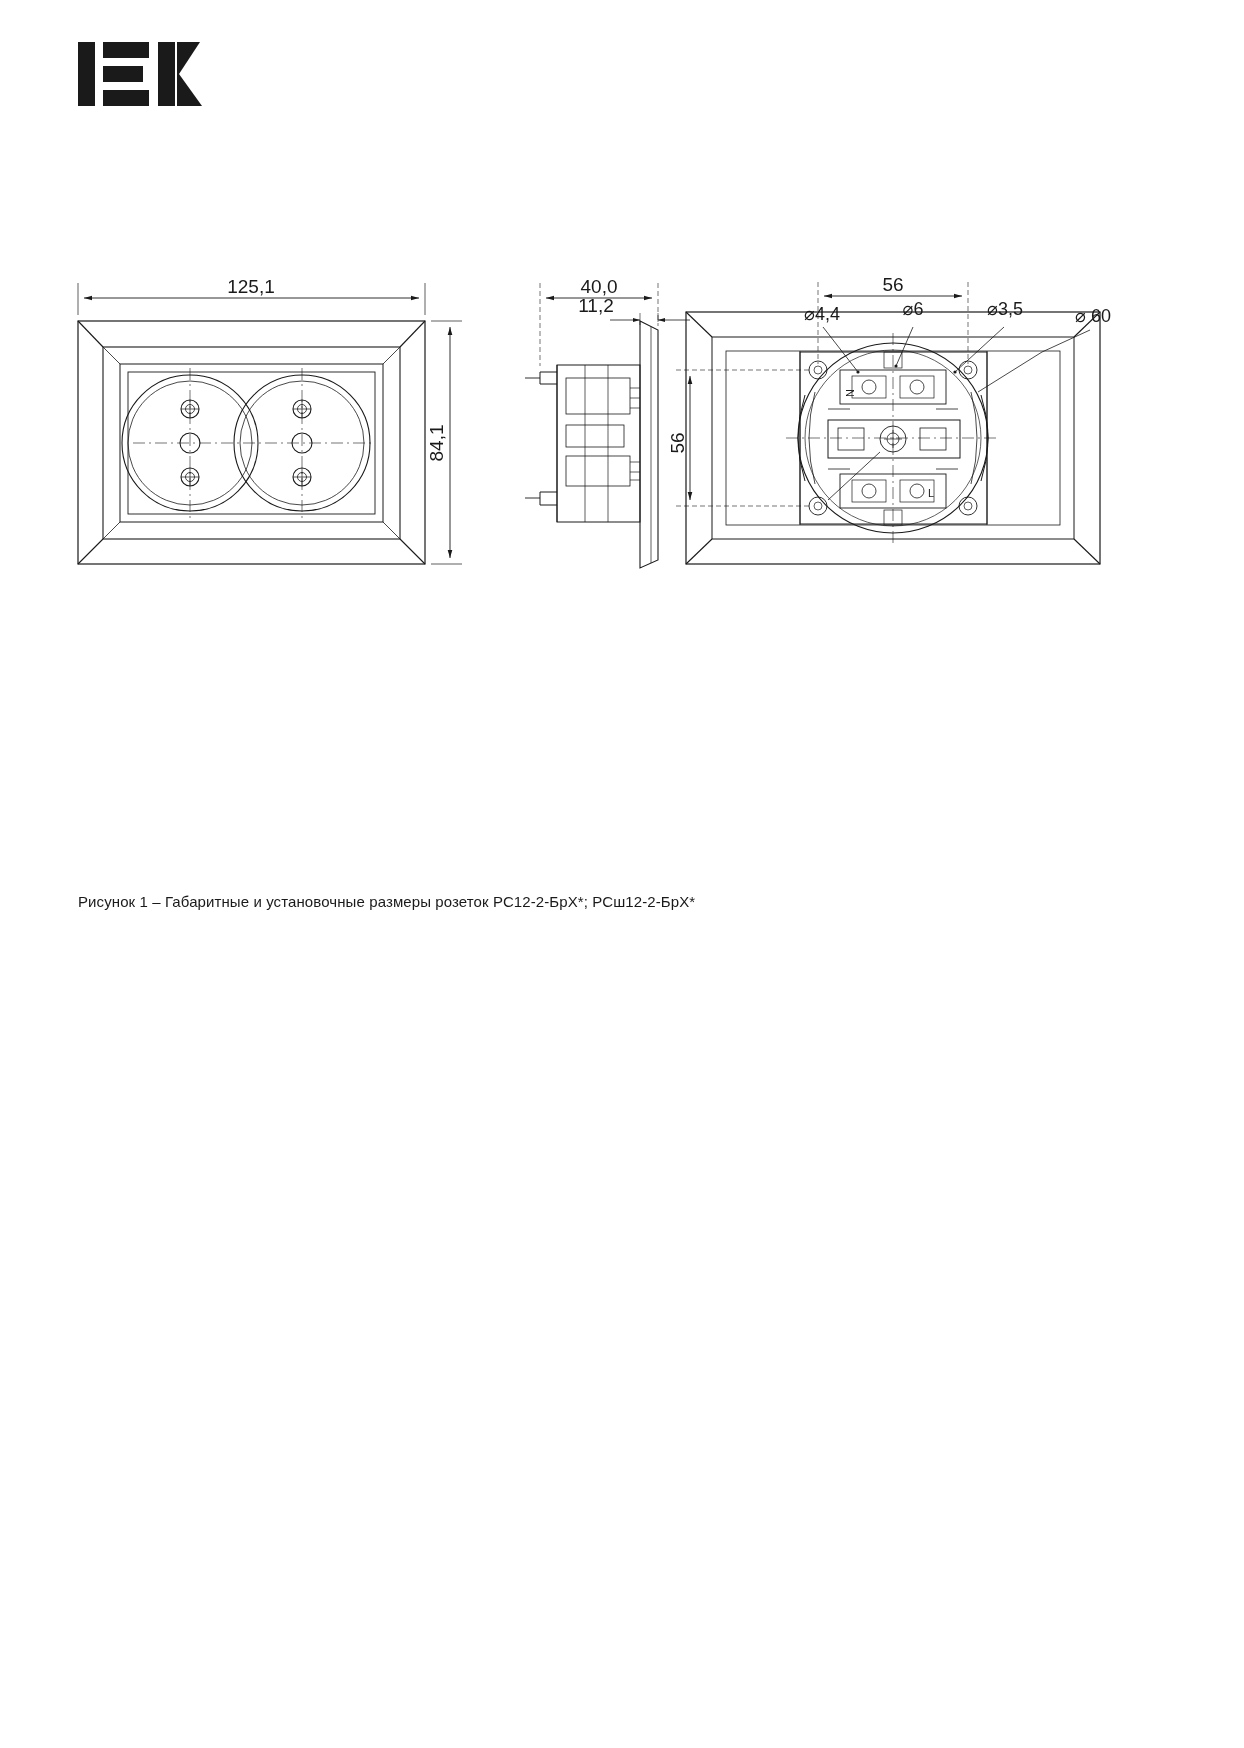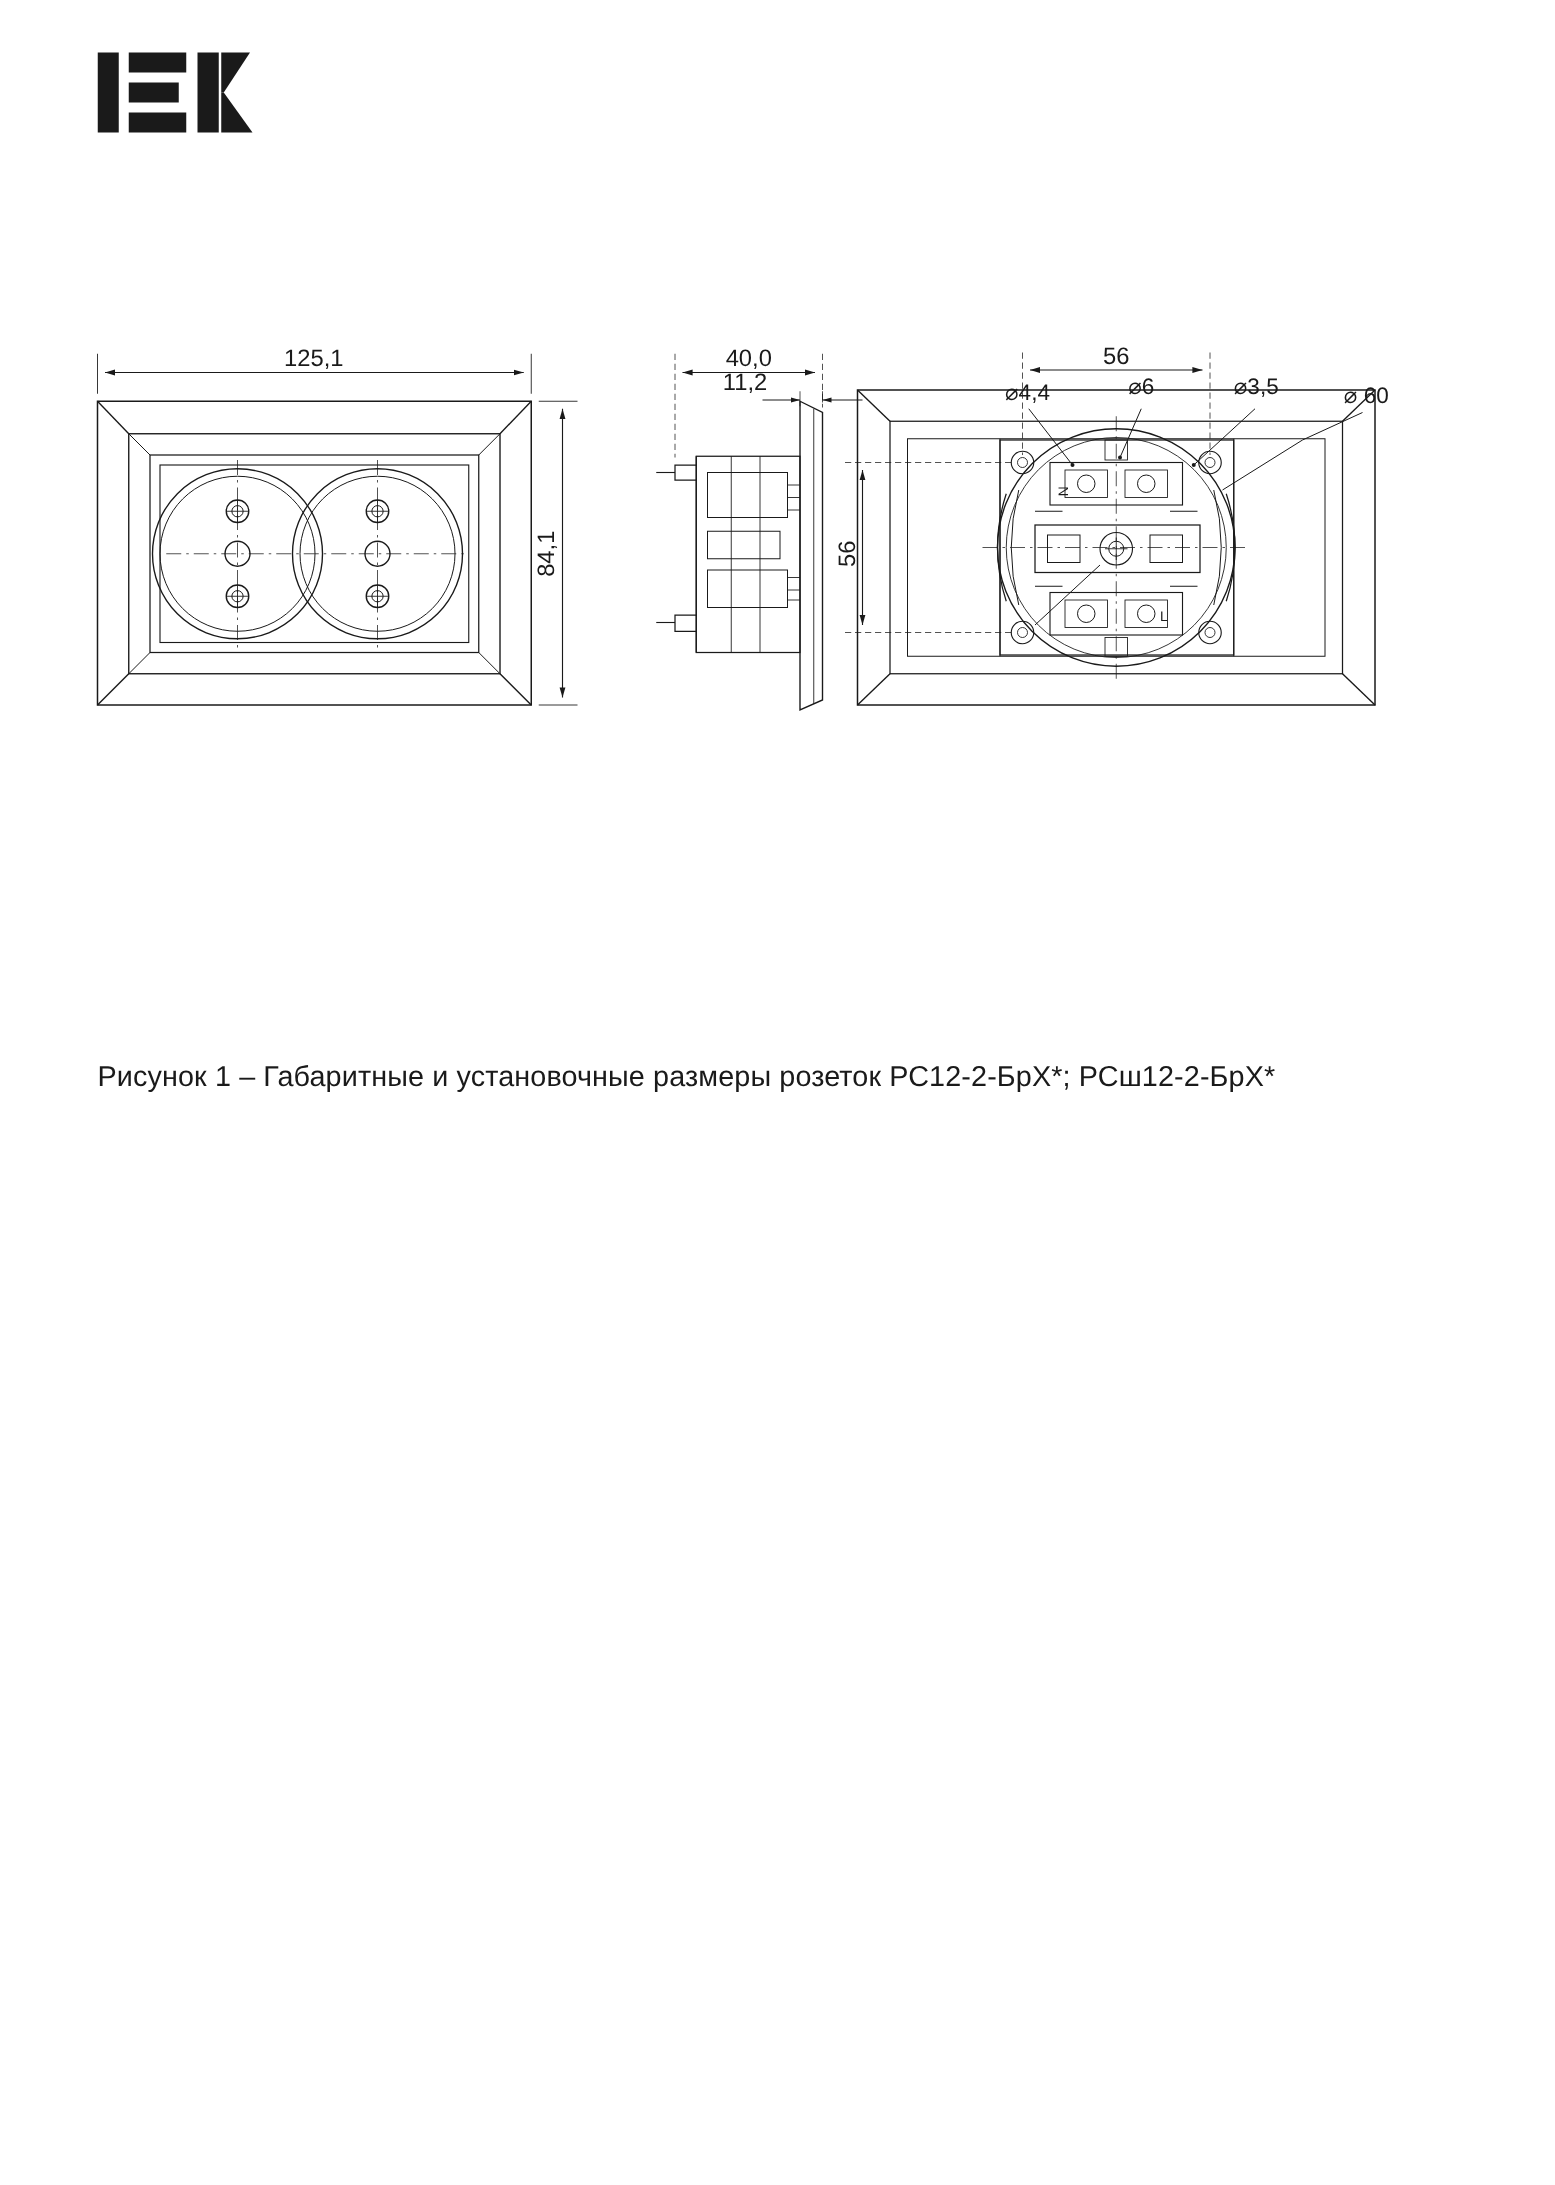--- a/index.html
+++ b/index.html
@@ -18,23 +18,23 @@
     width:140px; height:72px;
   }
   .logo svg { display:block; }
 
   
   .drawing { position:absolute; left:0; top:0; width:1244px; height:1748px; }
   .drawing svg { display:block; }
 
   
   .caption {
-    position:absolute; left:78px; top:848px;
+    position:absolute; left:78px; top:889px;
     width:1060px;
-    font-size:23px;
+    font-size:15px;
     line-height:26px;
     color:#1a1a1a;
     letter-spacing:0.1px;
   }
 
   text { font-family:"Liberation Sans", sans-serif; fill:#1a1a1a; }
 </style>
 </head>
 <body>
 

